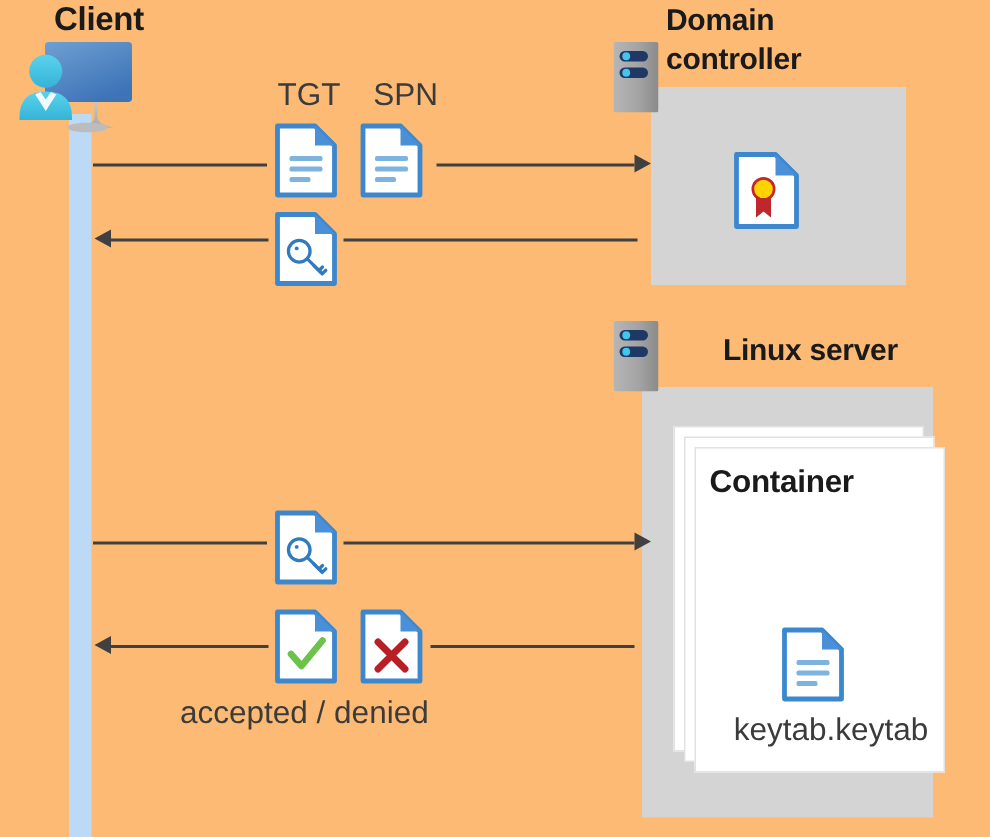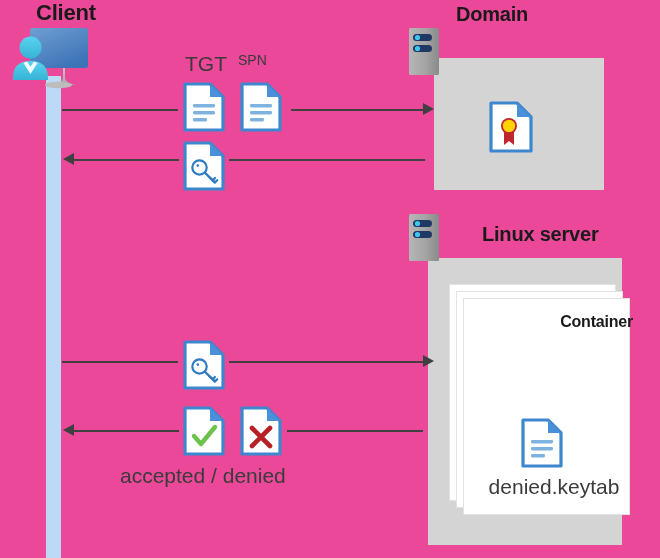--- a/index.html
+++ b/index.html
@@ -5,43 +5,43 @@
 <style>
   html,body{margin:0;padding:0;background:#ffffff;}
   body{
     font-family:"Liberation Sans", sans-serif;
     -webkit-font-smoothing:antialiased;
   }
   #stage{
     position:relative;
     width:660px;
     height:558px;
-    background:#ec4899;
+    background:#fdba74;
     overflow:hidden;
   }
   .abs{position:absolute;}
 
   
   .title-bold{
     font-weight:bold;
     color:#1a1a1a;
     letter-spacing:-0.2px;
   }
   .label-plain{
     color:#3b3b3b;
     font-weight:normal;
   }
 
   #client-title{left:36px;top:0px;width:140px;font-size:22px;line-height:26px;}
-  #dc-title{left:456px;top:1px;width:170px;font-size:20px;line-height:26px;}
+  #dc-title{left:444px;top:1px;width:170px;font-size:20px;line-height:26px;}
   #linux-title{left:462px;top:221px;width:190px;font-size:20px;line-height:26px;margin-left:20px;}
-  #container-title{left:473px;top:310px;width:160px;font-size:16px;line-height:24px;text-align:right;}
+  #container-title{left:473px;top:310px;width:160px;font-size:21px;line-height:24px;text-align:left;}
 
   #tgt-label{left:181px;top:52px;width:50px;font-size:21px;text-align:center;}
-  #spn-label{left:238px;top:52px;width:54px;font-size:14px;text-align:left;}
+  #spn-label{left:238px;top:52px;width:54px;font-size:21px;text-align:right;}
   #accepted-denied-label{left:120px;top:464px;width:240px;font-size:21px;text-align:left;}
   #keytab-label{left:459px;top:475px;width:190px;font-size:21px;text-align:center;}
 
   
   .gray-panel{background:#d4d4d4;}
   #dc-panel{left:434px;top:58px;width:170px;height:132px;}
   #linux-panel{left:428px;top:258px;width:194px;height:287px;}
 
   .card{
     background:#ffffff;
@@ -124,20 +124,21 @@
       <path d="M3 56 q0 -17 17.5 -17 q17.5 0 17.5 17 v2 h-35 z" fill="url(#bodyGrad)"></path>
 
       <path d="M13.5 41 l7 11 l7 -11 l-3.5 -1.6 l-3.5 5 l-3.5 -5 z" fill="#ffffff" opacity="0.92"></path>
     </svg>
   </div>
 
   <div class="abs title-bold" id="client-title">Client</div>
 
   <div class="abs title-bold" id="dc-title">
     <div>Domain</div>
+    <div>controller</div>
   </div>
 
   <div class="abs title-bold" id="linux-title">Linux server</div>
 
   <div class="abs gray-panel" id="dc-panel"></div>
 
   <div class="abs" id="dc-server">
     <svg class="server-icon" viewBox="0 0 30 47" xmlns="http://www.w3.org/2000/svg">
       <defs>
         <linearGradient id="srvGrad" x1="0" y1="0" x2="1" y2="0">
@@ -186,21 +187,21 @@
   <div class="abs" id="doc-keytab">
     <svg width="42" height="50" viewBox="0 0 42 50" xmlns="http://www.w3.org/2000/svg">
       <path d="M2 2 h25 l13 13 v33 h-38 z" fill="#ffffff" stroke="#3c87cd" stroke-width="3.2" stroke-linejoin="round"></path>
       <path d="M27 2 l13 13 h-13 z" fill="#4a90d9"></path>
       <rect x="10" y="22" width="22" height="3.4" rx="1.3" fill="#7eb3e0"></rect>
       <rect x="10" y="29" width="22" height="3.4" rx="1.3" fill="#7eb3e0"></rect>
       <rect x="10" y="36" width="14" height="3.4" rx="1.3" fill="#7eb3e0"></rect>
     </svg>
   </div>
 
-  <div class="abs label-plain" id="keytab-label">denied.keytab</div>
+  <div class="abs label-plain" id="keytab-label">keytab.keytab</div>
 
   <div class="abs arrow-line" style="left:62px;top:109px;width:116px;"></div>
   <div class="abs arrow-line" style="left:291px;top:109px;width:132px;"></div>
   <div class="abs arrow-head head-right" style="left:423px;top:103px;"></div>
 
   <div class="abs label-plain" id="tgt-label">TGT</div>
   <div class="abs label-plain" id="spn-label">SPN</div>
 
   <div class="abs" id="doc-tgt">
     <svg width="42" height="50" viewBox="0 0 42 50" xmlns="http://www.w3.org/2000/svg">

